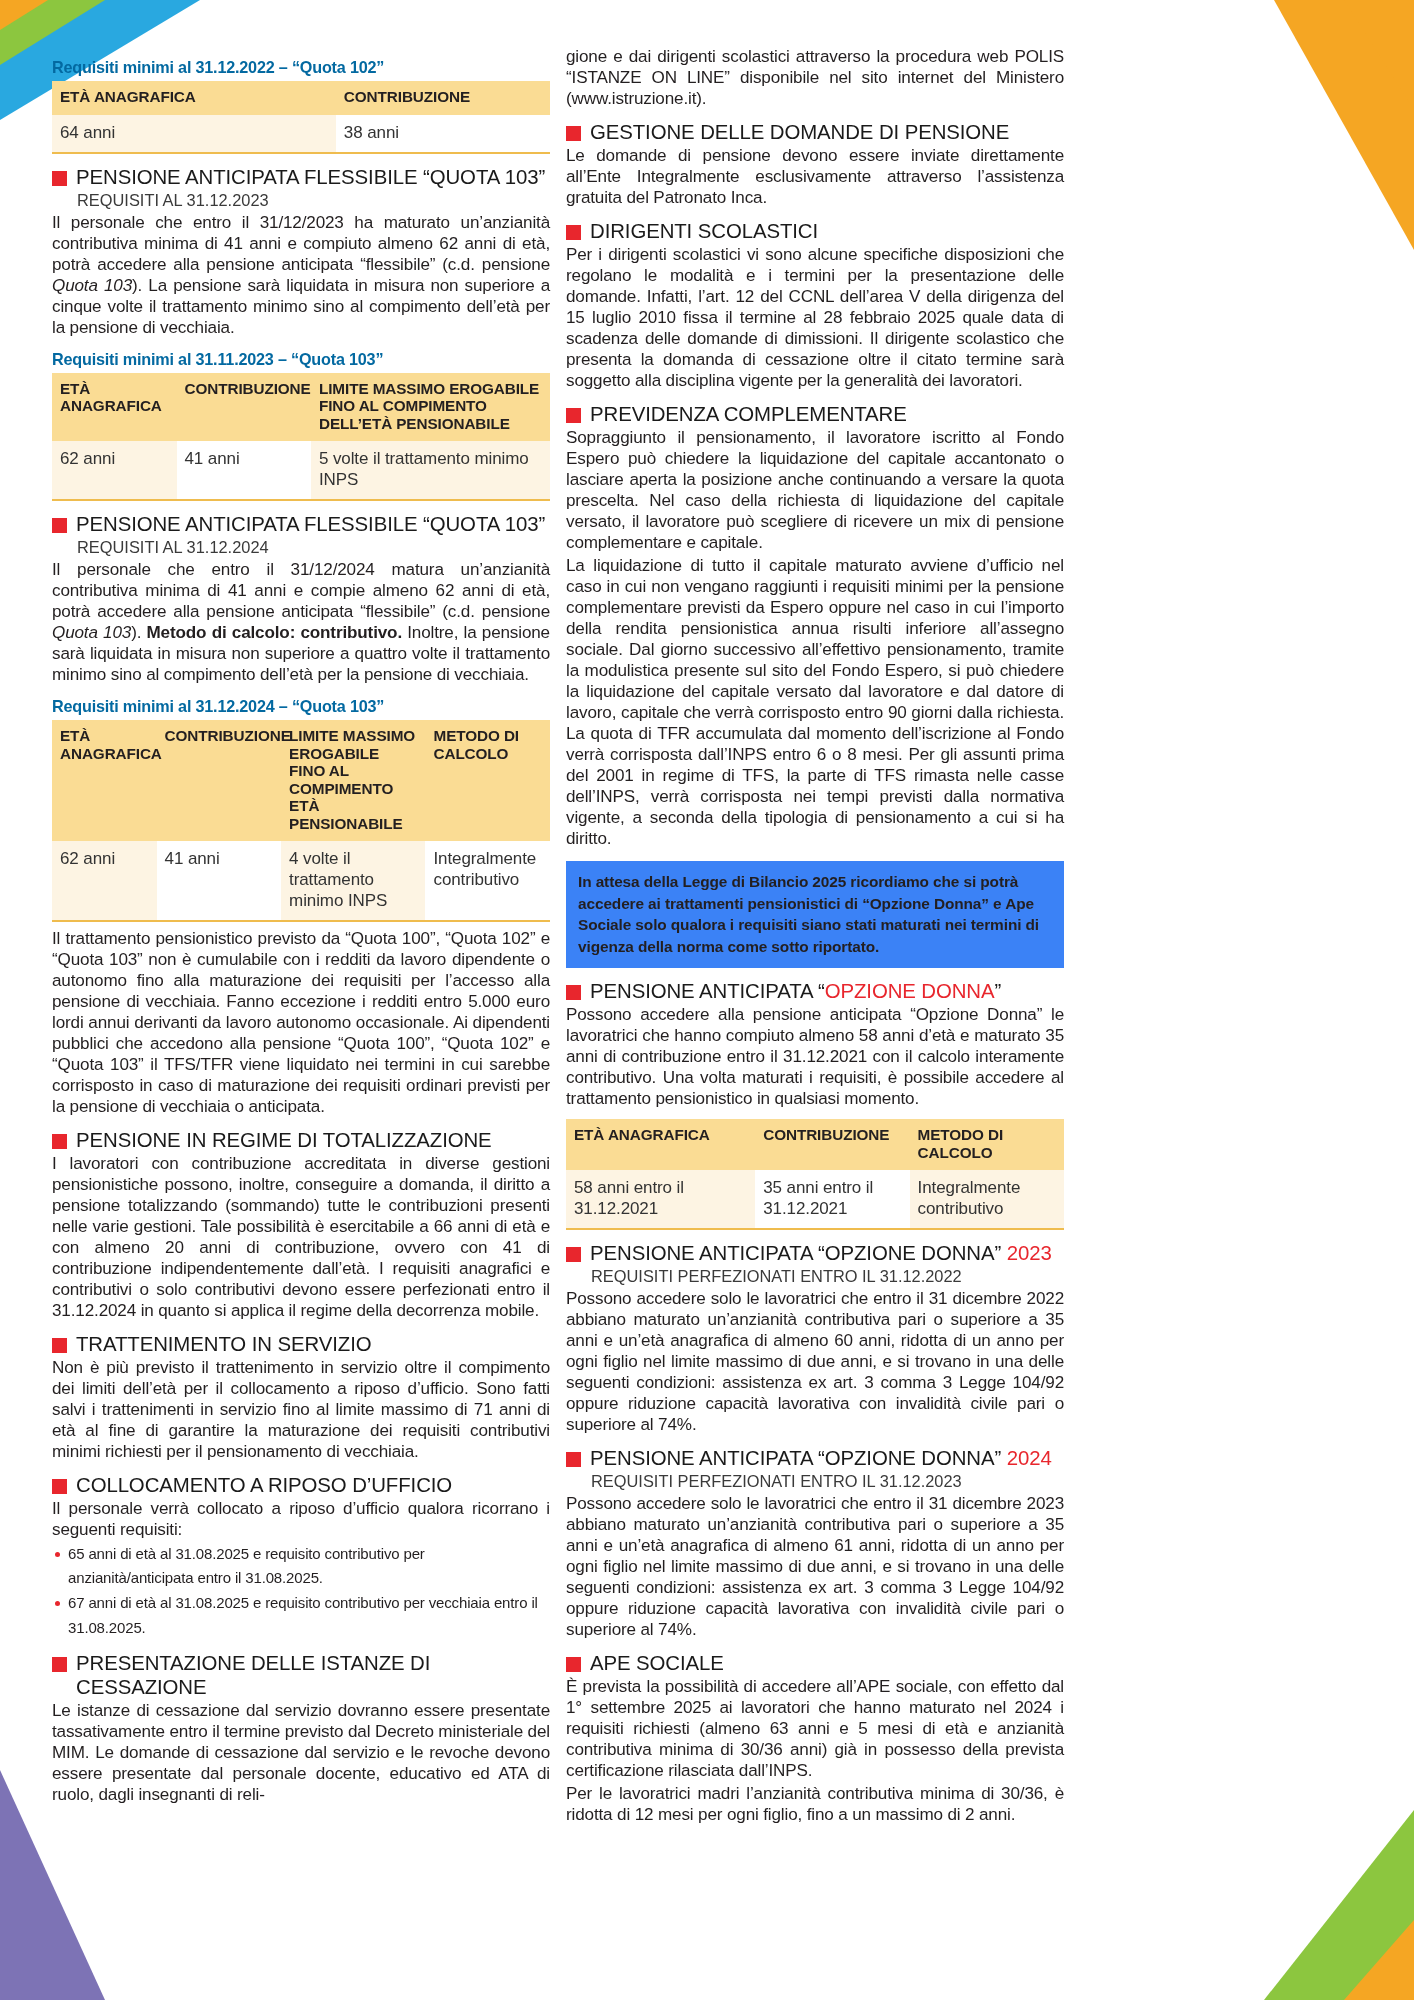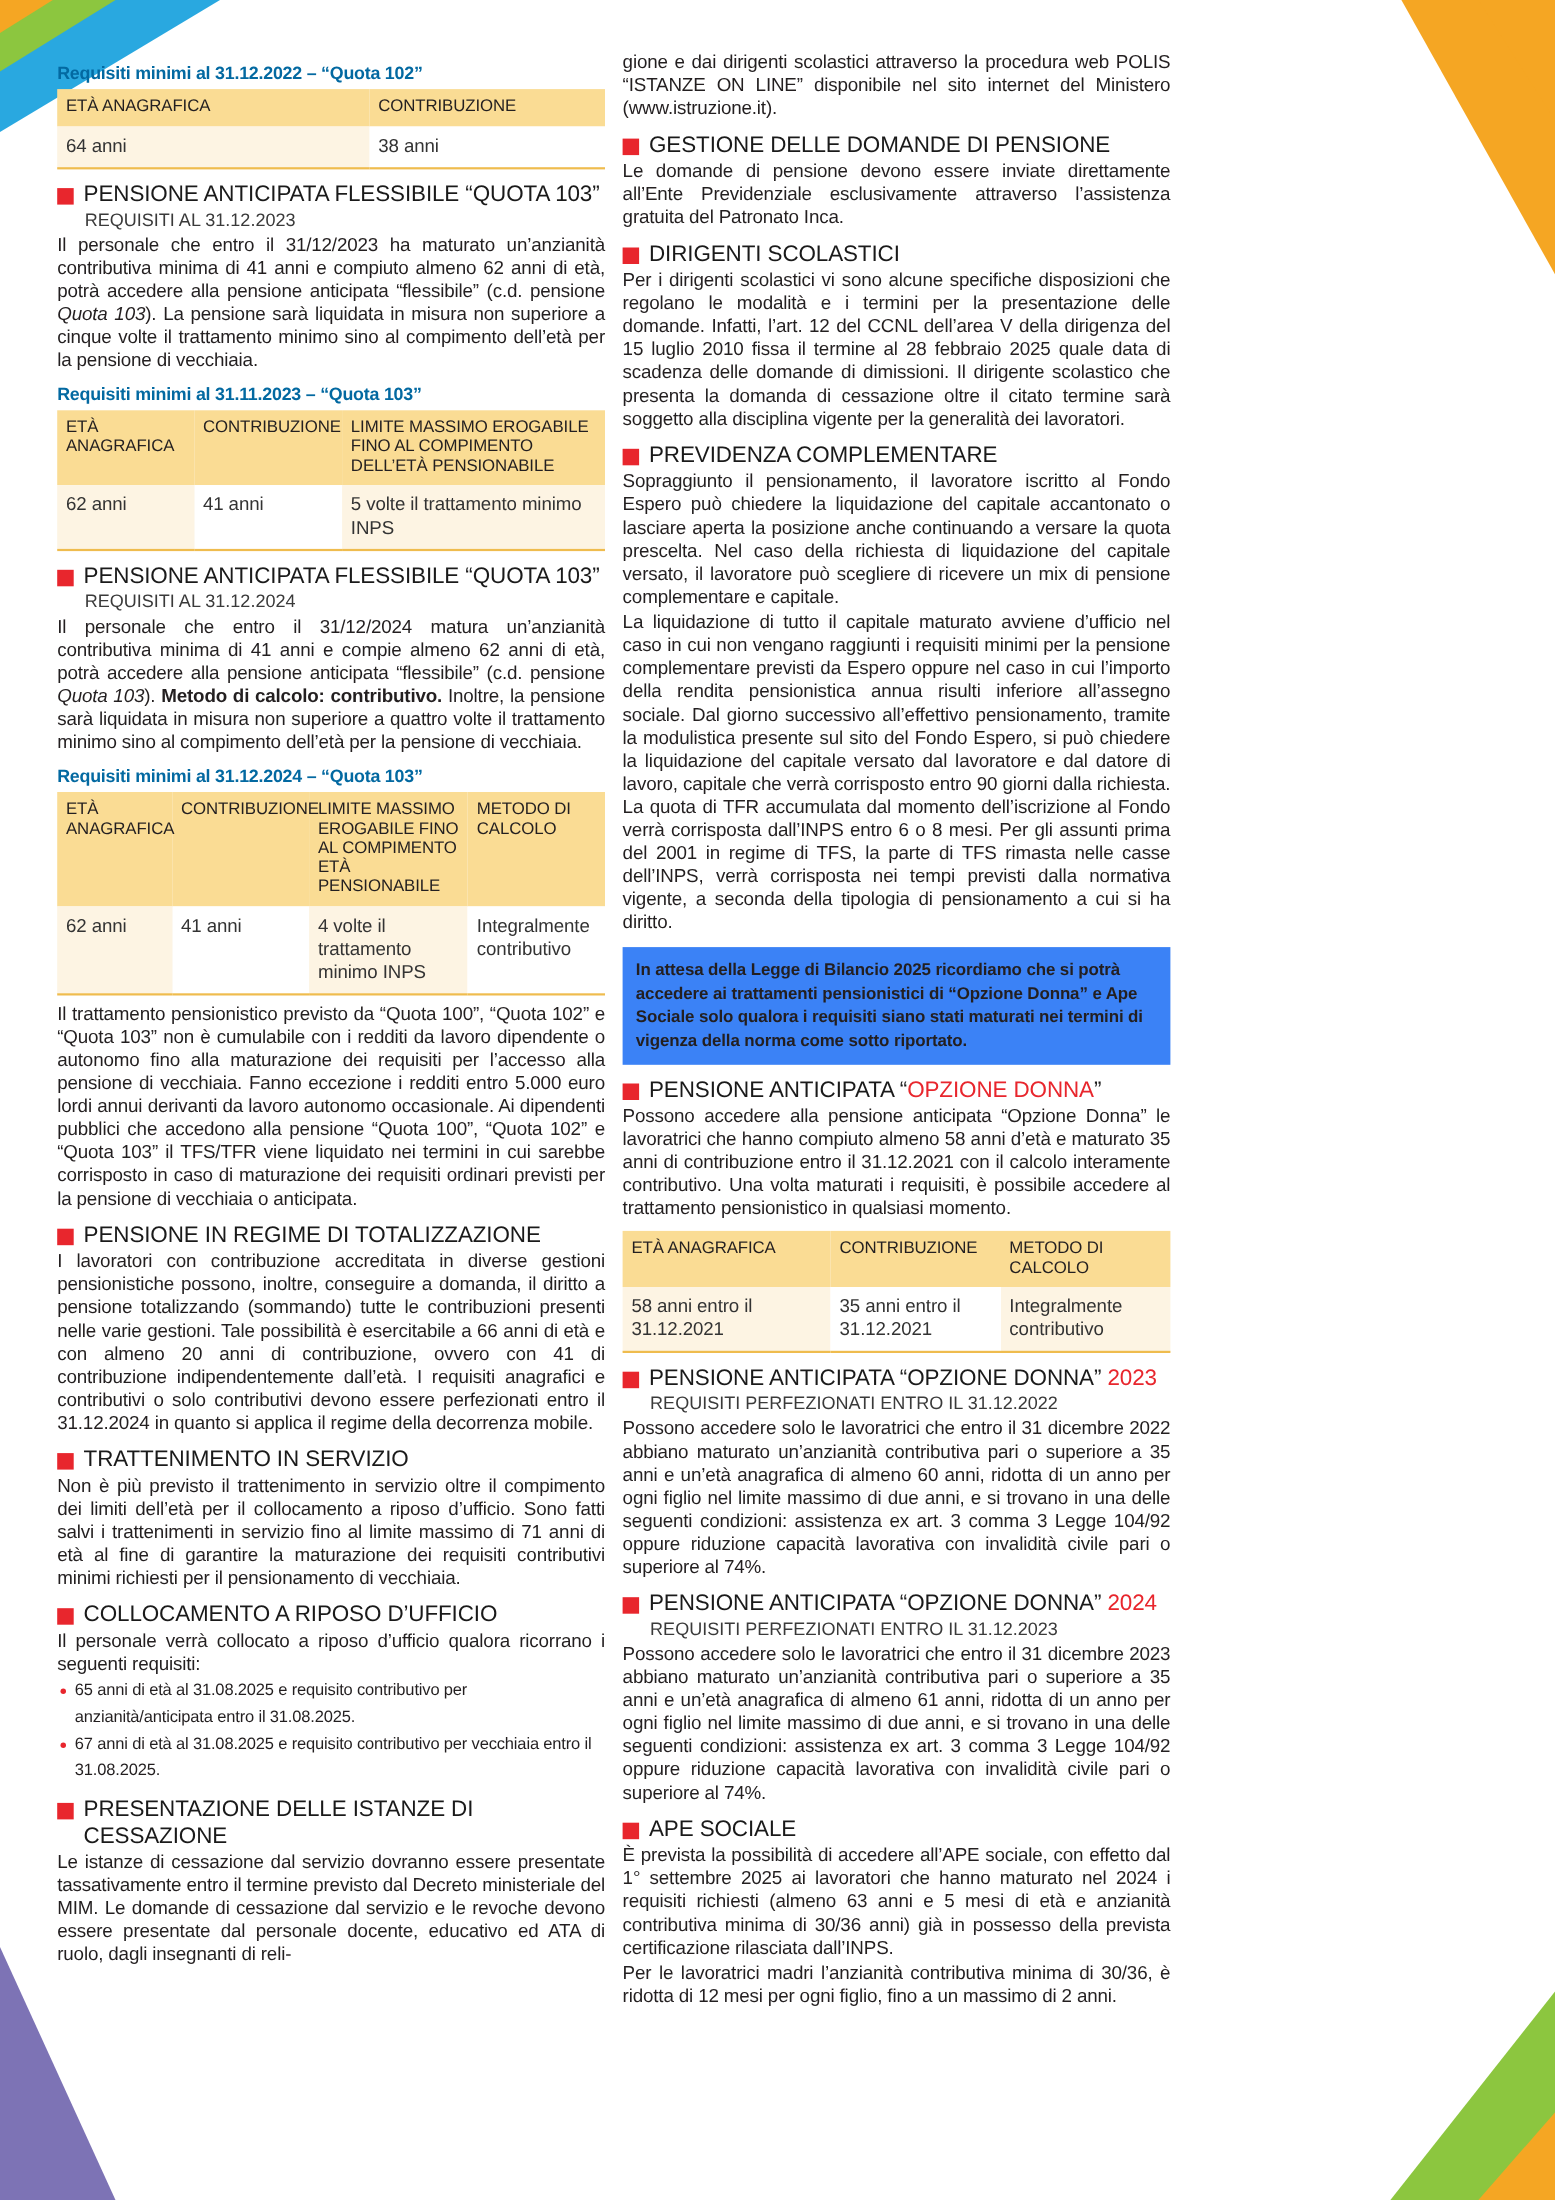--- a/index.html
+++ b/index.html
@@ -58,21 +58,21 @@
   }
 
   
   table.req{
     width:100%;border-collapse:collapse;table-layout:fixed;
     border-bottom:2.5px solid #efbc4e;
     margin-bottom:6px;
   }
   table.req th{
     background:#fadc94;color:#231f20;
-    font-size:15.3px;font-weight:normal;line-height:17.5px;
+    font-size:15.3px;font-weight:bold;line-height:17.5px;
     text-align:left;vertical-align:top;
     padding:7px 8px 9px 8px;letter-spacing:-0.1px;
     text-transform:uppercase;
   }
   table.req td{
     font-size:17px;line-height:21px;vertical-align:top;
     padding:7px 8px 9px 8px;color:#333;letter-spacing:-0.1px;
   }
   table.req td.tint{background:#fdf4e3;}
   table.req td.plain{background:#ffffff;}
@@ -233,21 +233,21 @@
   </div>
 
   <div class="col" id="col-right">
 
     <p class="body-text">gione e dai dirigenti scolastici attraverso la procedura web POLIS “ISTANZE ON LINE” disponibile nel sito internet del Ministero (www.istruzione.it).</p>
 
     <div class="section-head">
       <span class="bullet-sq"></span>
       <span class="section-title">GESTIONE DELLE DOMANDE DI PENSIONE</span>
     </div>
-    <p class="body-text">Le domande di pensione devono essere inviate direttamente all’Ente Previdenziale esclusivamente attraverso l’assistenza gratuita del Patronato Inca.</p>
+    <p class="body-text">Le domande di pensione devono essere inviate direttamente all’Ente Integralmente esclusivamente attraverso l’assistenza gratuita del Patronato Inca.</p>
 
     <div class="section-head">
       <span class="bullet-sq"></span>
       <span class="section-title">DIRIGENTI SCOLASTICI</span>
     </div>
     <p class="body-text">Per i dirigenti scolastici vi sono alcune specifiche disposizioni che regolano le modalità e i termini per la presentazione delle domande. Infatti, l’art. 12 del CCNL dell’area V della dirigenza del 15 luglio 2010 fissa il termine al 28 febbraio 2025 quale data di scadenza delle domande di dimissioni. Il dirigente scolastico che presenta la domanda di cessazione oltre il citato termine sarà soggetto alla disciplina vigente per la generalità dei lavoratori.</p>
 
     <div class="section-head">
       <span class="bullet-sq"></span>
       <span class="section-title">PREVIDENZA COMPLEMENTARE</span>

